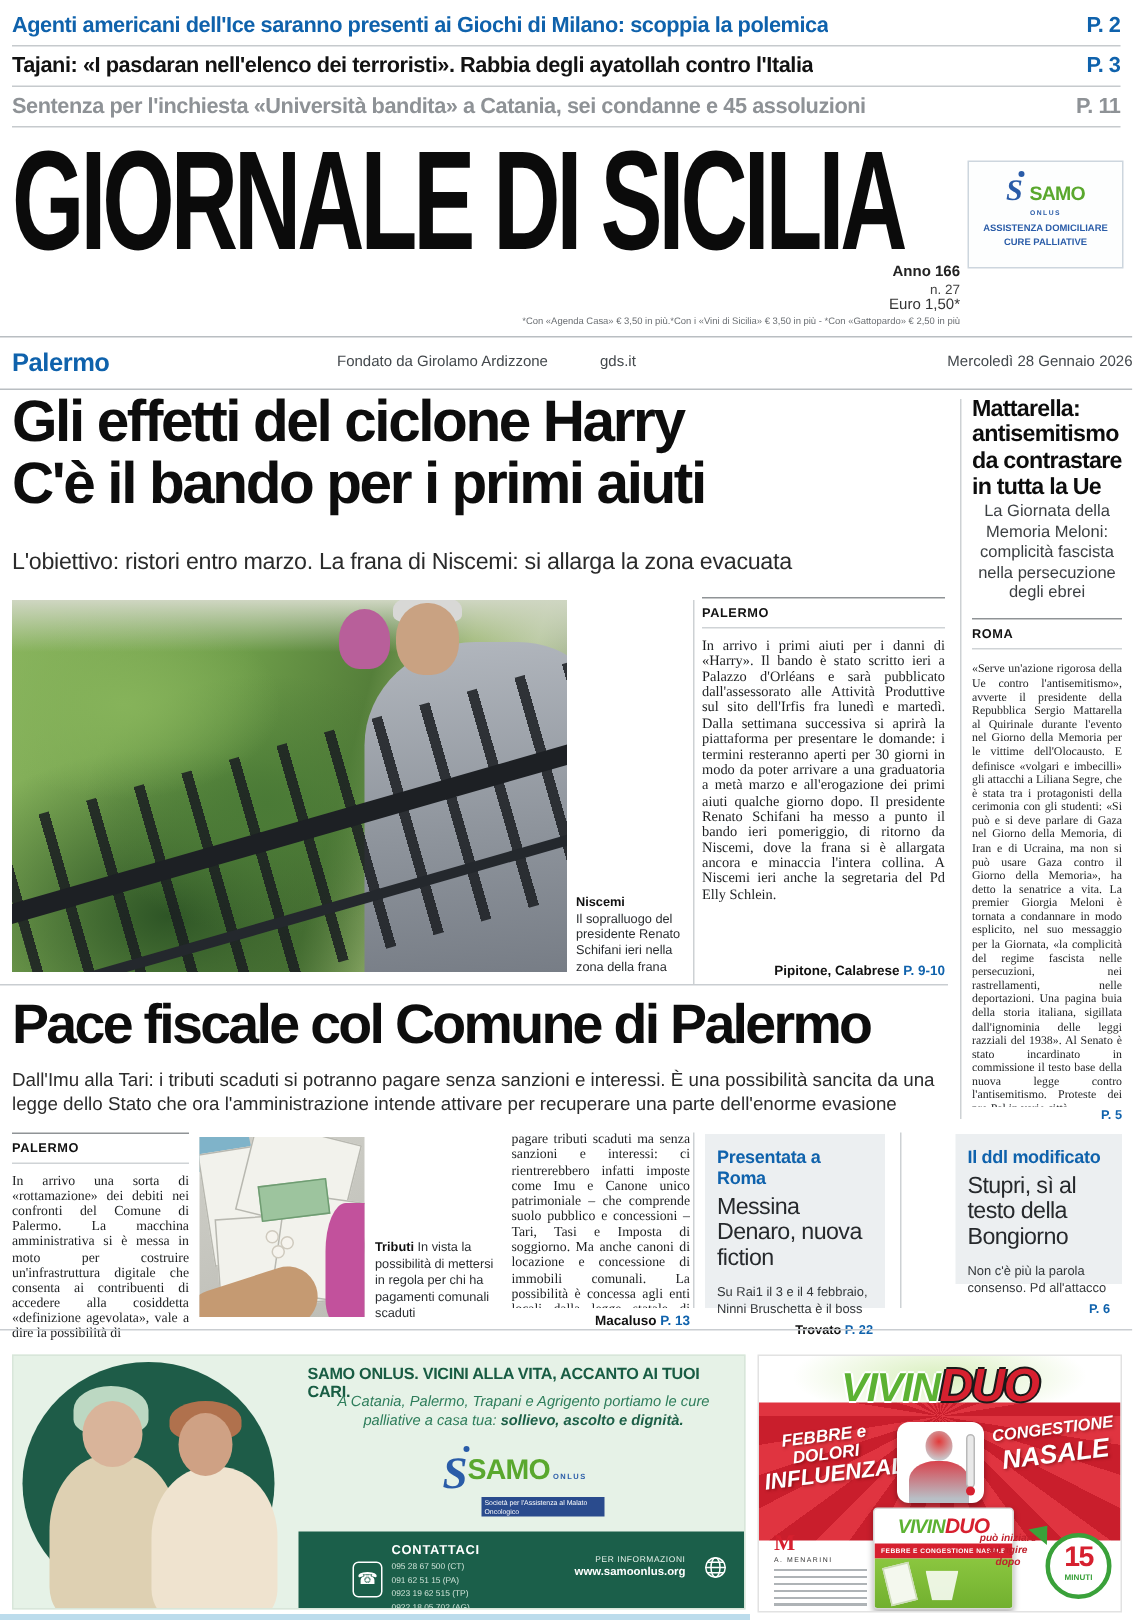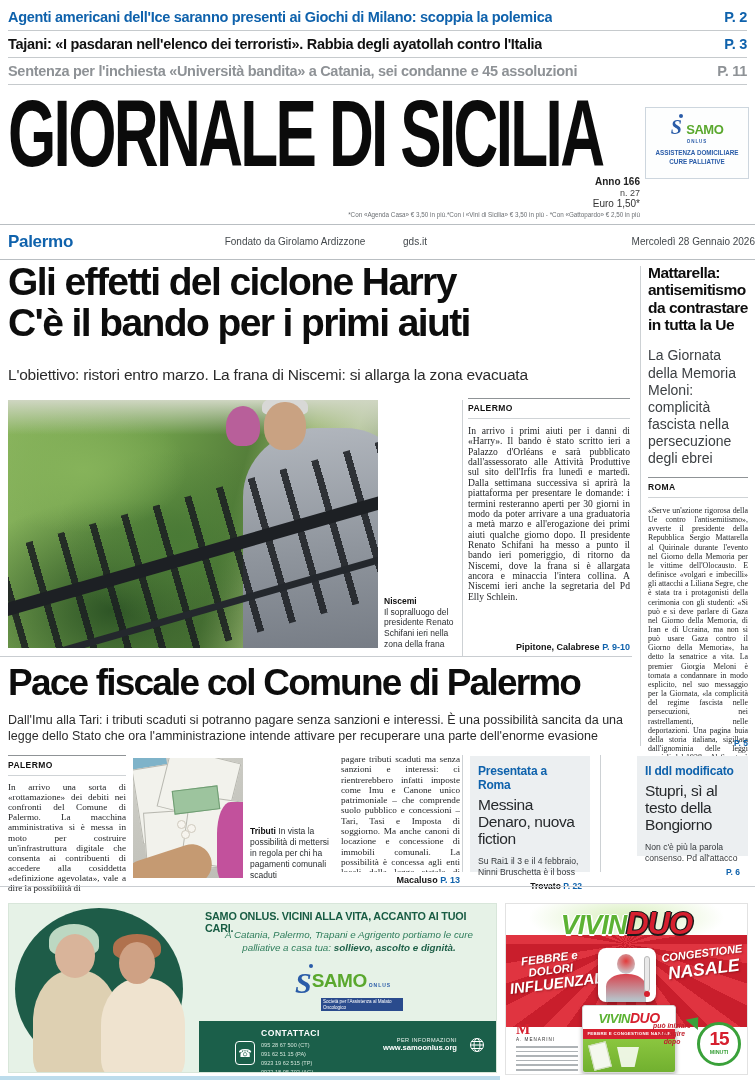--- a/index.html
+++ b/index.html
@@ -44,21 +44,21 @@
   .samo-brand { font-weight:800; color:#5aa82e; letter-spacing:-0.5px; }
   .samo-badge .samo-brand { font-size:13px; }
   .samo-onlus { display:block; font-size:4.5px; color:#2a5ca8; font-weight:bold; letter-spacing:1px; }
   .samo-badge .cap { margin-top:5px; font-size:6.3px; font-weight:bold; color:#2a5ca8; line-height:1.35; }
 
   
   .dateline { position:absolute; left:0; top:224px; width:755px; height:34px;
               border-top:1px solid #b9bec2; border-bottom:1px solid #b9bec2; }
   .dl-edition { position:absolute; left:8px; top:7px; font-size:17px; font-weight:800; color:#0f62ac; letter-spacing:-0.3px; }
   .dl-founded { position:absolute; left:185px; top:11px; width:220px; text-align:center; font-size:10px; color:#43484c; }
-  .dl-site    { position:absolute; left:380px; top:11px; width:70px; text-align:center; font-size:10px; color:#43484c; }
+  .dl-site    { position:absolute; left:400px; top:11px; width:70px; text-align:left; font-size:10px; color:#43484c; }
   .dl-date    { position:absolute; right:0px; top:11px; width:180px; text-align:right; font-size:10px; color:#43484c; white-space:nowrap; }
 
   
   .kicker { font-size:8.5px; font-weight:bold; letter-spacing:.4px; color:#121212;
             border-top:1px solid #8f9396; border-bottom:1px solid #cfd3d6; padding:4px 0 5px; }
   .serif-body { font-family:"Liberation Serif","DejaVu Serif",serif; color:#1d1f21;
                 text-align:justify; }
   .byline { text-align:right; font-size:9px; }
   .byline .name { font-weight:bold; color:#111; }
   .pageref { color:#0f62ac; font-weight:bold; }
@@ -96,21 +96,21 @@
   .lead-caption { position:absolute; left:384px; top:596px; width:74px; font-size:8.5px; line-height:1.25; color:#2a2d30; }
   .lead-caption .ct { font-weight:bold; color:#111; display:block; }
 
   .midcol { position:absolute; left:468px; top:398px; width:162px; }
   .midcol .body { margin-top:7px; font-size:9.6px; line-height:1.08; height:206px; overflow:hidden; }
   .mid-byline { position:absolute; left:468px; top:642px; width:162px; }
 
   
   .rightcol { position:absolute; left:648px; top:264px; width:100px; }
   .r-h { font-size:15.5px; line-height:1.12; font-weight:800; letter-spacing:-0.5px; color:#0d0d0d; }
-  .r-deck { margin-top:14px; font-size:14px; line-height:1.22; color:#3c4043; }
+  .r-deck { margin-top:2px; font-size:11px; line-height:1.22; color:#3c4043;text-align:center; }
   .r-kicker { margin-top:10px; }
   .r-body { margin-top:8px; font-size:7.9px; line-height:1.16; height:297px; overflow:hidden; }
   .r-pageref { position:absolute; left:648px; top:738px; width:100px; text-align:right; font-size:8.5px; }
 
   
   .pace-h { position:absolute; left:8px; top:662px; width:630px; font-size:37px; font-weight:800;
             letter-spacing:-1.8px; color:#0d0d0d; white-space:nowrap; }
   .pace-deck { position:absolute; left:8px; top:712px; width:628px; font-size:12.5px; line-height:1.28; color:#2b2b2b; }
 
   .pcol1 { position:absolute; left:8px; top:755px; width:118px; }

